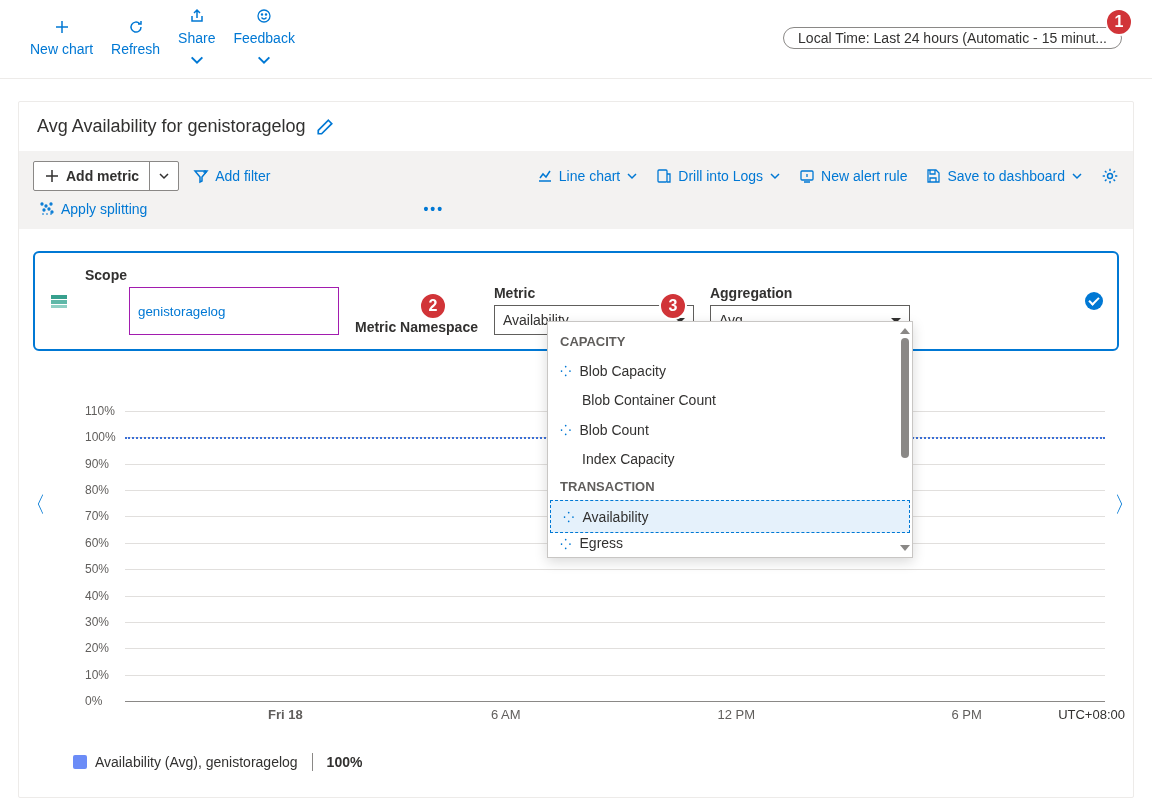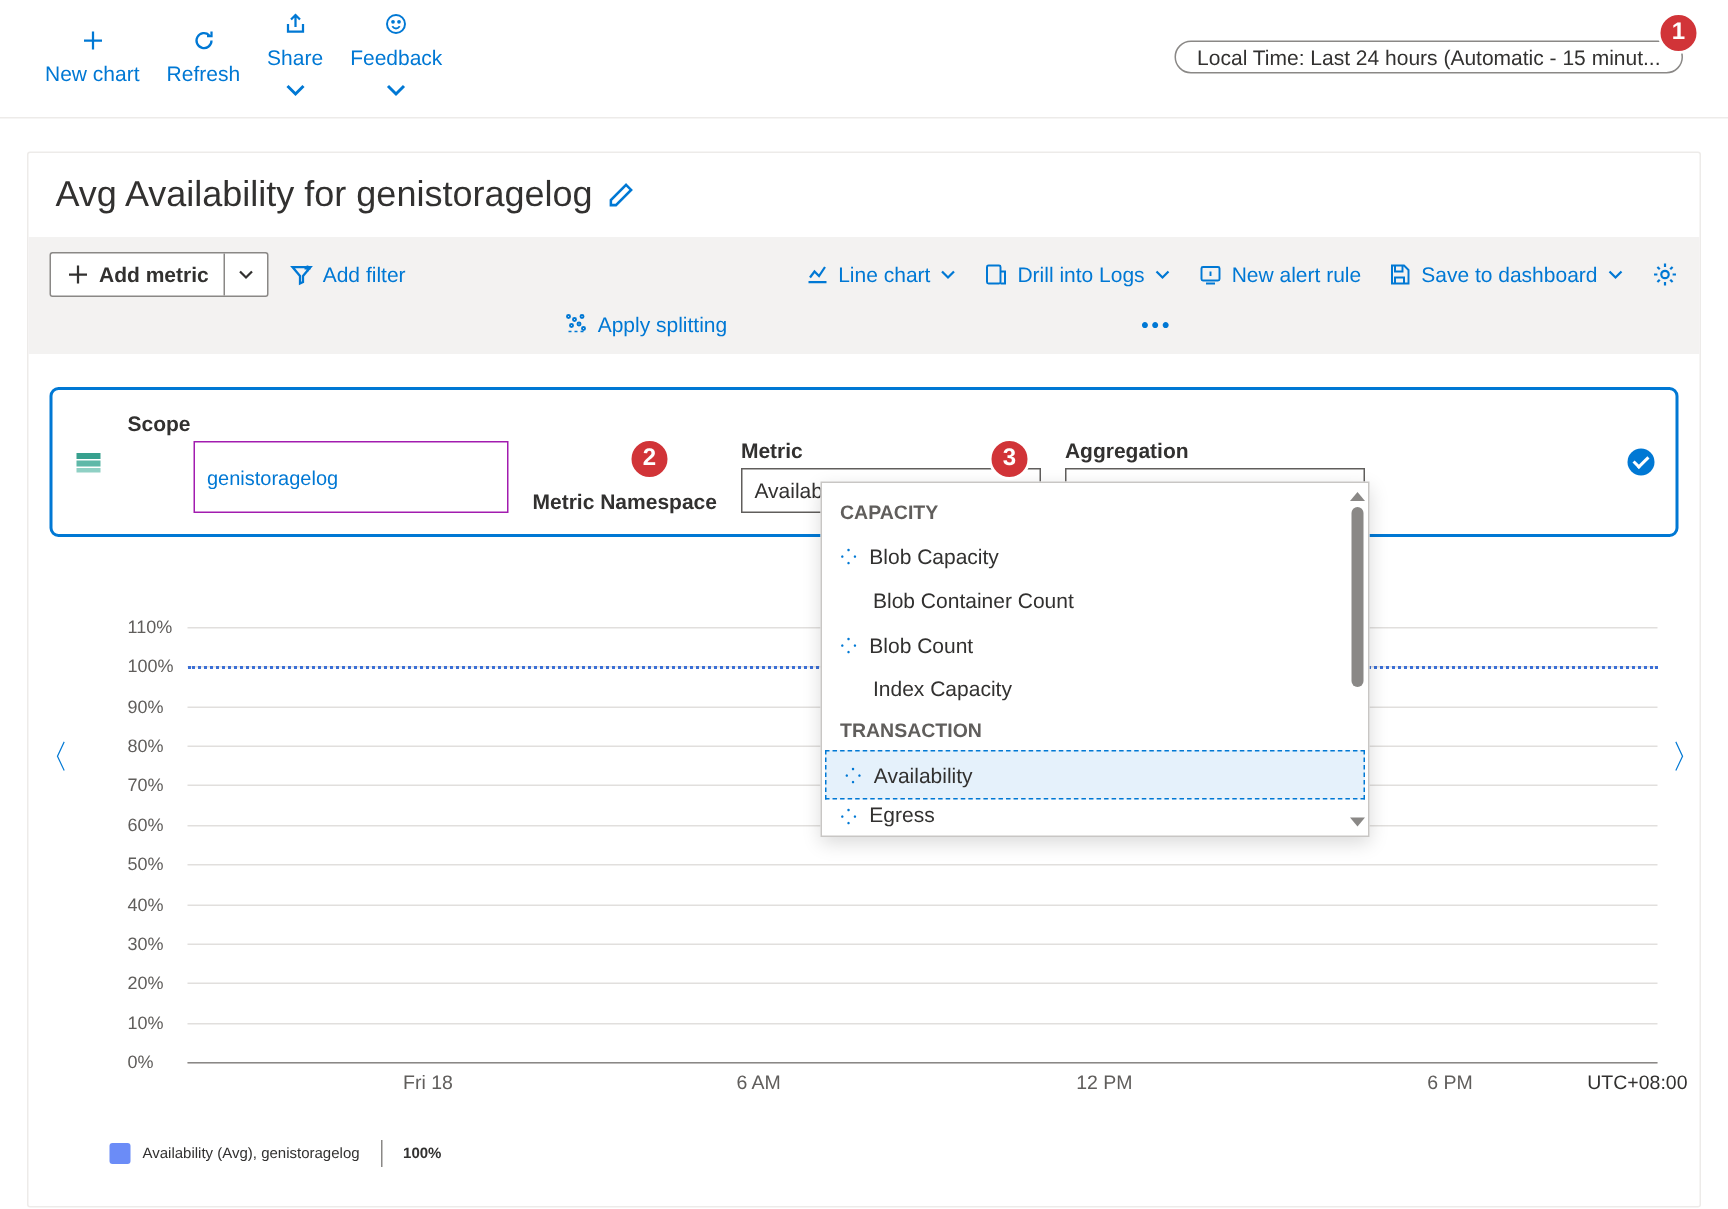--- a/index.html
+++ b/index.html
@@ -9,30 +9,30 @@
 .tb-btn { display:flex; align-items:center; gap:6px; color:#0078d4; cursor:pointer; margin-right:18px;flex-direction:column; }
 .tb-btn svg { width:16px; height:16px; }
 .time-pill { margin-left:auto; border:1px solid #8a8886; border-radius:14px; padding:2px 14px; font-size:14px; color:#323130; background:#fff; max-width:380px; white-space:nowrap; overflow:hidden; text-overflow:ellipsis; }
 
 .badge { position:absolute; width:28px; height:28px; border-radius:50%; background:#d13438; color:#fff; display:flex; align-items:center; justify-content:center; font-weight:600; font-size:16px; z-index:20; border:2px solid #fff;}
 .badge1 { top:8px; left:1105px; }
 .badge2 { top:275px; left:413px; }
 .badge3 { top:275px; left:653px; }
 
 .card { margin:22px 18px 0 18px; border:1px solid #edebe9; border-radius:2px; }
-.card-title-row { padding:14px 18px; display:flex; align-items:center; gap:10px; font-size:24px; }
+.card-title-row { padding:14px 18px; display:flex; align-items:center; gap:10px; font-size:18px; }
 .card-title-row svg{ width:18px; height:18px; color:#0078d4;}
 .toolbar-row { background:#f3f2f1; padding:10px 14px; display:flex; flex-wrap:wrap; align-items:center; gap:8px; }
 .btn-group{display:flex;border:1px solid #8a8886;border-radius:2px;background:#fff;}
 .btn-group .main{display:flex;align-items:center;gap:6px;padding:6px 10px;font-weight:600;}
 .btn-group .drop{border-left:1px solid #8a8886;display:flex;align-items:center;padding:0 8px;}
 .filter-btn,.split-btn{display:flex;align-items:center;gap:6px;color:#0078d4;cursor:pointer;margin-left:6px;}
 .right-cmds{margin-left:auto;display:flex;align-items:center;gap:18px;color:#0078d4;}
 .right-cmds .cmd{display:flex;align-items:center;gap:6px;cursor:pointer;}
-.split-row{background:#f3f2f1;padding:0 14px 12px 14px;display:flex;align-items:center;gap:16px;justify-content:center;}
+.split-row{background:#f3f2f1;padding:0 14px 12px 14px;display:flex;align-items:center;gap:16px;}
 .more-dots{color:#0078d4;letter-spacing:2px;font-weight:700;}
 
 .query-panel{margin:22px 14px 0 14px;border:2px solid #0078d4;border-radius:6px;padding:14px 50px 14px 14px;display:flex;gap:16px;align-items:flex-end;position:relative;}
 .query-panel .resource-icon{width:20px;height:20px;align-self:center;}
 .qcol{display:flex;flex-direction:column;gap:4px;}
 .qcol label{font-weight:600;font-size:14px;}
 .scope-input{border:1px solid #a21caf;color:#0078d4;padding:4px 8px;width:210px;height:48px;margin-left:44px;}
 .select{border:1px solid #605e5c;height:30px;padding:0 28px 0 8px;position:relative;background:#fff;display:flex;align-items:center;width:200px;}
 .select::after{content:"";position:absolute;right:8px;top:12px;border-left:5px solid transparent;border-right:5px solid transparent;border-top:5px solid #323130;}
 .check-circle{position:absolute;right:14px;top:50%;transform:translateY(-50%);width:18px;height:18px;border-radius:50%;background:#0078d4;display:flex;align-items:center;justify-content:center;}
@@ -53,21 +53,21 @@
 .chart-area{position:relative;margin:60px 28px 0 66px;height:300px;}
 .grid-line{position:absolute;left:40px;right:0;height:1px;background:#e1dfdd;}
 .y-label{position:absolute;left:0;font-size:12px;color:#605e5c;transform:translateY(-50%);}
 .x-axis-line{position:absolute;left:40px;right:0;bottom:0;height:1px;background:#8a8886;}
 .x-label{position:absolute;bottom:-22px;font-size:13px;color:#605e5c;transform:translateX(-50%);}
 .utc-label{position:absolute;right:-20px;bottom:-22px;font-size:13px;}
 .data-line{position:absolute;left:40px;right:0;border-top:2px dotted #3b6fd6;}
 .arrow-btn{position:absolute;top:490px;color:#0078d4;font-size:22px;cursor:pointer;}
 .arrow-left{left:24px;} .arrow-right{right:16px;}
 
-.legend{display:flex;align-items:center;gap:8px;margin:42px 0 0 54px;font-size:10px;}
+.legend{display:flex;align-items:center;gap:8px;margin:42px 0 0 54px;font-size:14px;}
 .legend .swatch{width:14px;height:14px;background:#6b8cf7;border-radius:2px;}
 .legend .sep{width:1px;height:18px;background:#8a8886;margin:0 6px;}
 svg{flex:none;}
 </style>
 </head>
 <body>
 
 <div class="top-bar">
   <div class="tb-btn">
     <svg viewBox="0 0 16 16" fill="none" stroke="#0078d4" stroke-width="1.5">
@@ -278,21 +278,21 @@
       <div class="y-label" style="top: 184.545px;">40%</div>
       <div class="grid-line" style="top: 210.909px;"></div>
       <div class="y-label" style="top: 210.909px;">30%</div>
       <div class="grid-line" style="top: 237.273px;"></div>
       <div class="y-label" style="top: 237.273px;">20%</div>
       <div class="grid-line" style="top: 263.636px;"></div>
       <div class="y-label" style="top: 263.636px;">10%</div>
       <div class="grid-line" style="top: 290px;"></div>
       <div class="y-label" style="top: 290px;">0%</div>
       <div class="x-axis-line" style="top: 290px;"></div>
-      <div class="x-label" style="left: 200.32px; top: 296px;">Fri 18</div>
+      <div class="x-label" style="left: 200.32px; top: 296px; font-weight: bold;">Fri 18</div>
       <div class="x-label" style="left: 420.76px; top: 296px;">6 AM</div>
       <div class="x-label" style="left: 651.22px; top: 296px;">12 PM</div>
       <div class="x-label" style="left: 881.68px; top: 296px;">6 PM</div>
       <div class="utc-label" style="top: 296px;">UTC+08:00</div>
       <div class="data-line" style="top: 26.3636px;"></div>
     </div>
 
   <div class="legend">
     <div class="swatch"></div>
     <span>Availability (Avg), genistoragelog</span>

